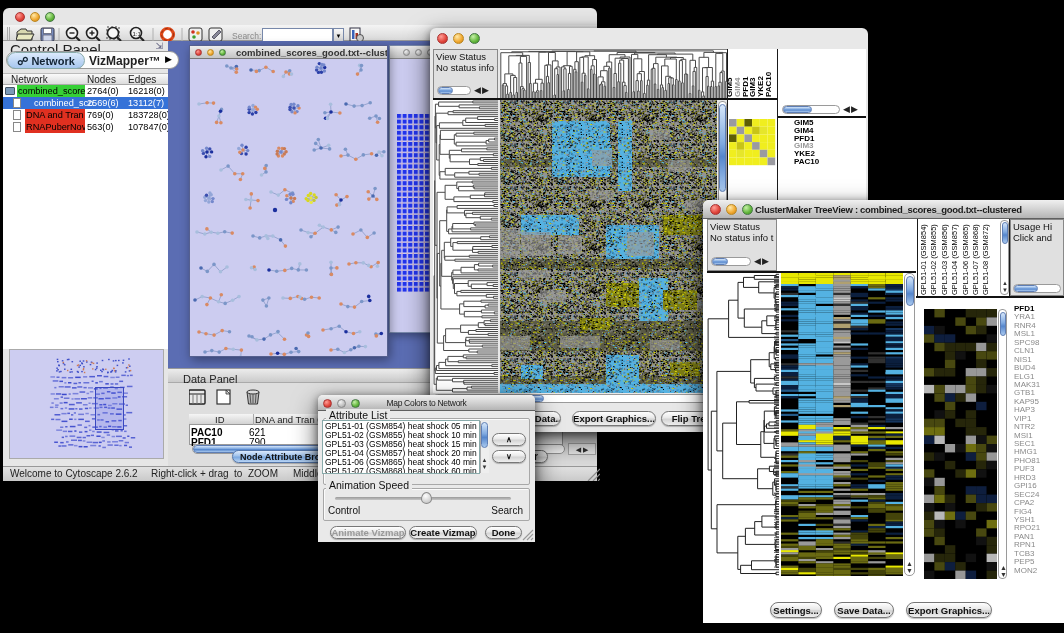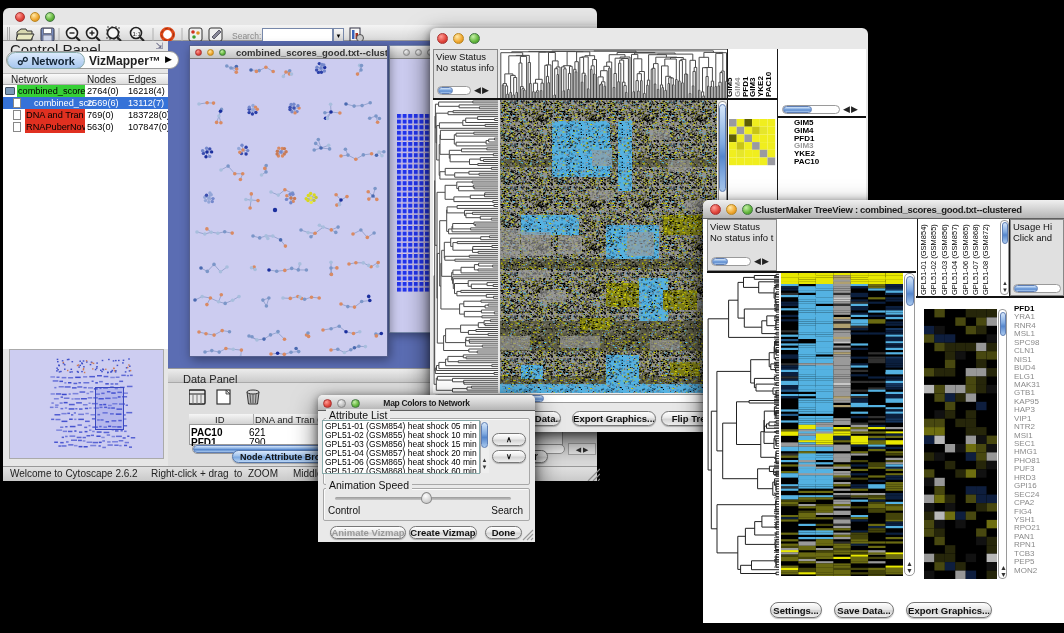--- a/index.html
+++ b/index.html
@@ -95,21 +95,21 @@
       <div class="abs" style="left:0;top:32px;width:165px;height:12px;background:linear-gradient(#fafafa,#dcdcdc);border-top:1px solid #bbb;border-bottom:1px solid #aaa;font-size:10px;color:#222">
         <span style="position:absolute;left:8px">Network</span>
         <span style="position:absolute;left:84px">Nodes</span>
         <span style="position:absolute;left:125px">Edges</span>
       </div>
       <div class="abs" style="left:0;top:44px;width:165px;height:264px;background:#fff"></div>
       <div class="abs" style="left:0;top:44px;width:165px;height:12px;font-size:9.2px;color:#000;white-space:nowrap;overflow:hidden">
         <div class="abs" style="left:2px;top:2px;width:10px;height:8px;background:#7b9ab8;border:1px solid #456;border-radius:1px"></div>
         <span style="position:absolute;left:14px;top:0;background:#36d036;color:#000;padding:0 1px;line-height:12px;display:inline-block;width:68px;overflow:hidden;white-space:nowrap">combined_scores_</span>
         <span style="position:absolute;left:84px;line-height:12px">2764(0)</span>
-        <span style="position:absolute;left:125px;line-height:12px">16218(4)</span>
+        <span style="position:absolute;left:125px;line-height:12px">16218(0)</span>
       </div>
       <div class="abs" style="left:0;top:56px;width:165px;height:12px;background:#3572d8;font-size:9.2px;color:#fff;white-space:nowrap;overflow:hidden">
         <div class="abs" style="left:10px;top:1px;width:8px;height:10px;background:#fff;border:1px solid #888"></div>
         <span style="position:absolute;left:30px;top:0;color:#fff;padding:0 1px;line-height:12px;display:inline-block;width:60px;overflow:hidden;white-space:nowrap">combined_sco</span>
         <span style="position:absolute;left:84px;line-height:12px">2569(6)</span>
         <span style="position:absolute;left:125px;line-height:12px">13112(7)</span>
       </div>
       <div class="abs" style="left:0;top:68px;width:165px;height:12px;font-size:9.2px;color:#000;white-space:nowrap;overflow:hidden">
         <div class="abs" style="left:10px;top:1px;width:8px;height:10px;background:#fff;border:1px solid #888"></div>
         <span style="position:absolute;left:22px;top:0;background:#e03020;color:#000;padding:0 1px;line-height:12px;display:inline-block;width:60px;overflow:hidden;white-space:nowrap">DNA and Tran 07</span>
@@ -908,21 +908,21 @@
     <div class="abs" style="left:348px;top:88px;width:88px;height:2px;background:#111"></div>
     <div class="abs" style="left:348px;top:90px;width:88px;height:275px;background:#fff;font-size:8px;font-weight:bold;line-height:7.8px;padding:1px 0 0 16px;color:#000">GIM5<br>GIM4<br>PFD1<br><span style="color:#999">GIM3</span><br>YKE2<br>PAC10</div>
     <div class="sctrack" style="left:3px;top:366px;width:430px;height:9px"></div>
     <div class="scpill" style="left:66px;top:367px;width:48px;height:7px"></div>
     <div class="aquabtn" style="left:14px;top:383px;width:56px;height:15px;font-size:9.5px;line-height:14px">Settings...</div>
     <div class="aquabtn" style="left:65px;top:383px;width:66px;height:15px;font-size:9.5px;line-height:14px;text-align:left;padding-left:14px">Save Data...</div>
     <div class="aquabtn" style="left:142px;top:383px;width:84px;height:15px;font-size:9.5px;line-height:14px">Export Graphics...</div>
     <div class="aquabtn" style="left:231px;top:383px;width:92px;height:15px;font-size:9.5px;line-height:14px">Flip Tree Nodes</div>
   </div>
 <div class="win" style="left:318px;top:395px;width:217px;height:147px;background:#e9e9e9;border-radius:5px 5px 0 0;z-index:3">
-    <div class="tbar" style="height:16px;font-size:8.5px;font-weight:bold;line-height:16px;border-radius:5px 5px 0 0">Map Colors to Network</div>
+    <div class="tbar" style="height:16px;font-size:8.5px;font-weight:normal;line-height:16px;border-radius:5px 5px 0 0">Map Colors to Network</div>
     <div class="lt red" style="left:5px;top:4px;width:9px;height:9px"></div>
     <div class="lt gry" style="left:19px;top:4px;width:9px;height:9px"></div>
     <div class="lt grn" style="left:33px;top:4px;width:9px;height:9px"></div>
     <div class="gbox" style="left:5px;top:23px;width:207px;height:67px"></div>
     <div class="glab" style="left:8px;top:14px;font-size:10.5px">Attribute List</div>
     <div class="abs" style="left:4px;top:25px;width:158px;height:54px;background:#fff;border:1px solid #8aa;font-size:8.5px;line-height:9px;padding:1px 0 0 2px;white-space:nowrap;overflow:hidden;color:#000">GPL51-01 (GSM854) heat shock 05 min<br>GPL51-02 (GSM855) heat shock 10 min<br>GPL51-03 (GSM856) heat shock 15 min<br>GPL51-04 (GSM857) heat shock 20 min<br>GPL51-06 (GSM865) heat shock 40 min<br>GPL51-07 (GSM868) heat shock 60 min</div>
     <div class="abs" style="left:162px;top:26px;width:9px;height:52px;background:#eee;border-left:1px solid #aaa"></div>
     <div class="scpill" style="left:163px;top:27px;width:7px;height:26px"></div>
     <div class="abs" style="left:163.5px;top:62px;font-size:6px;line-height:7px;color:#333">▲<br>▼</div>
     <div class="aquabtn" style="left:174px;top:38px;width:34px;height:13px;font-size:8px;line-height:12px">∧</div>

